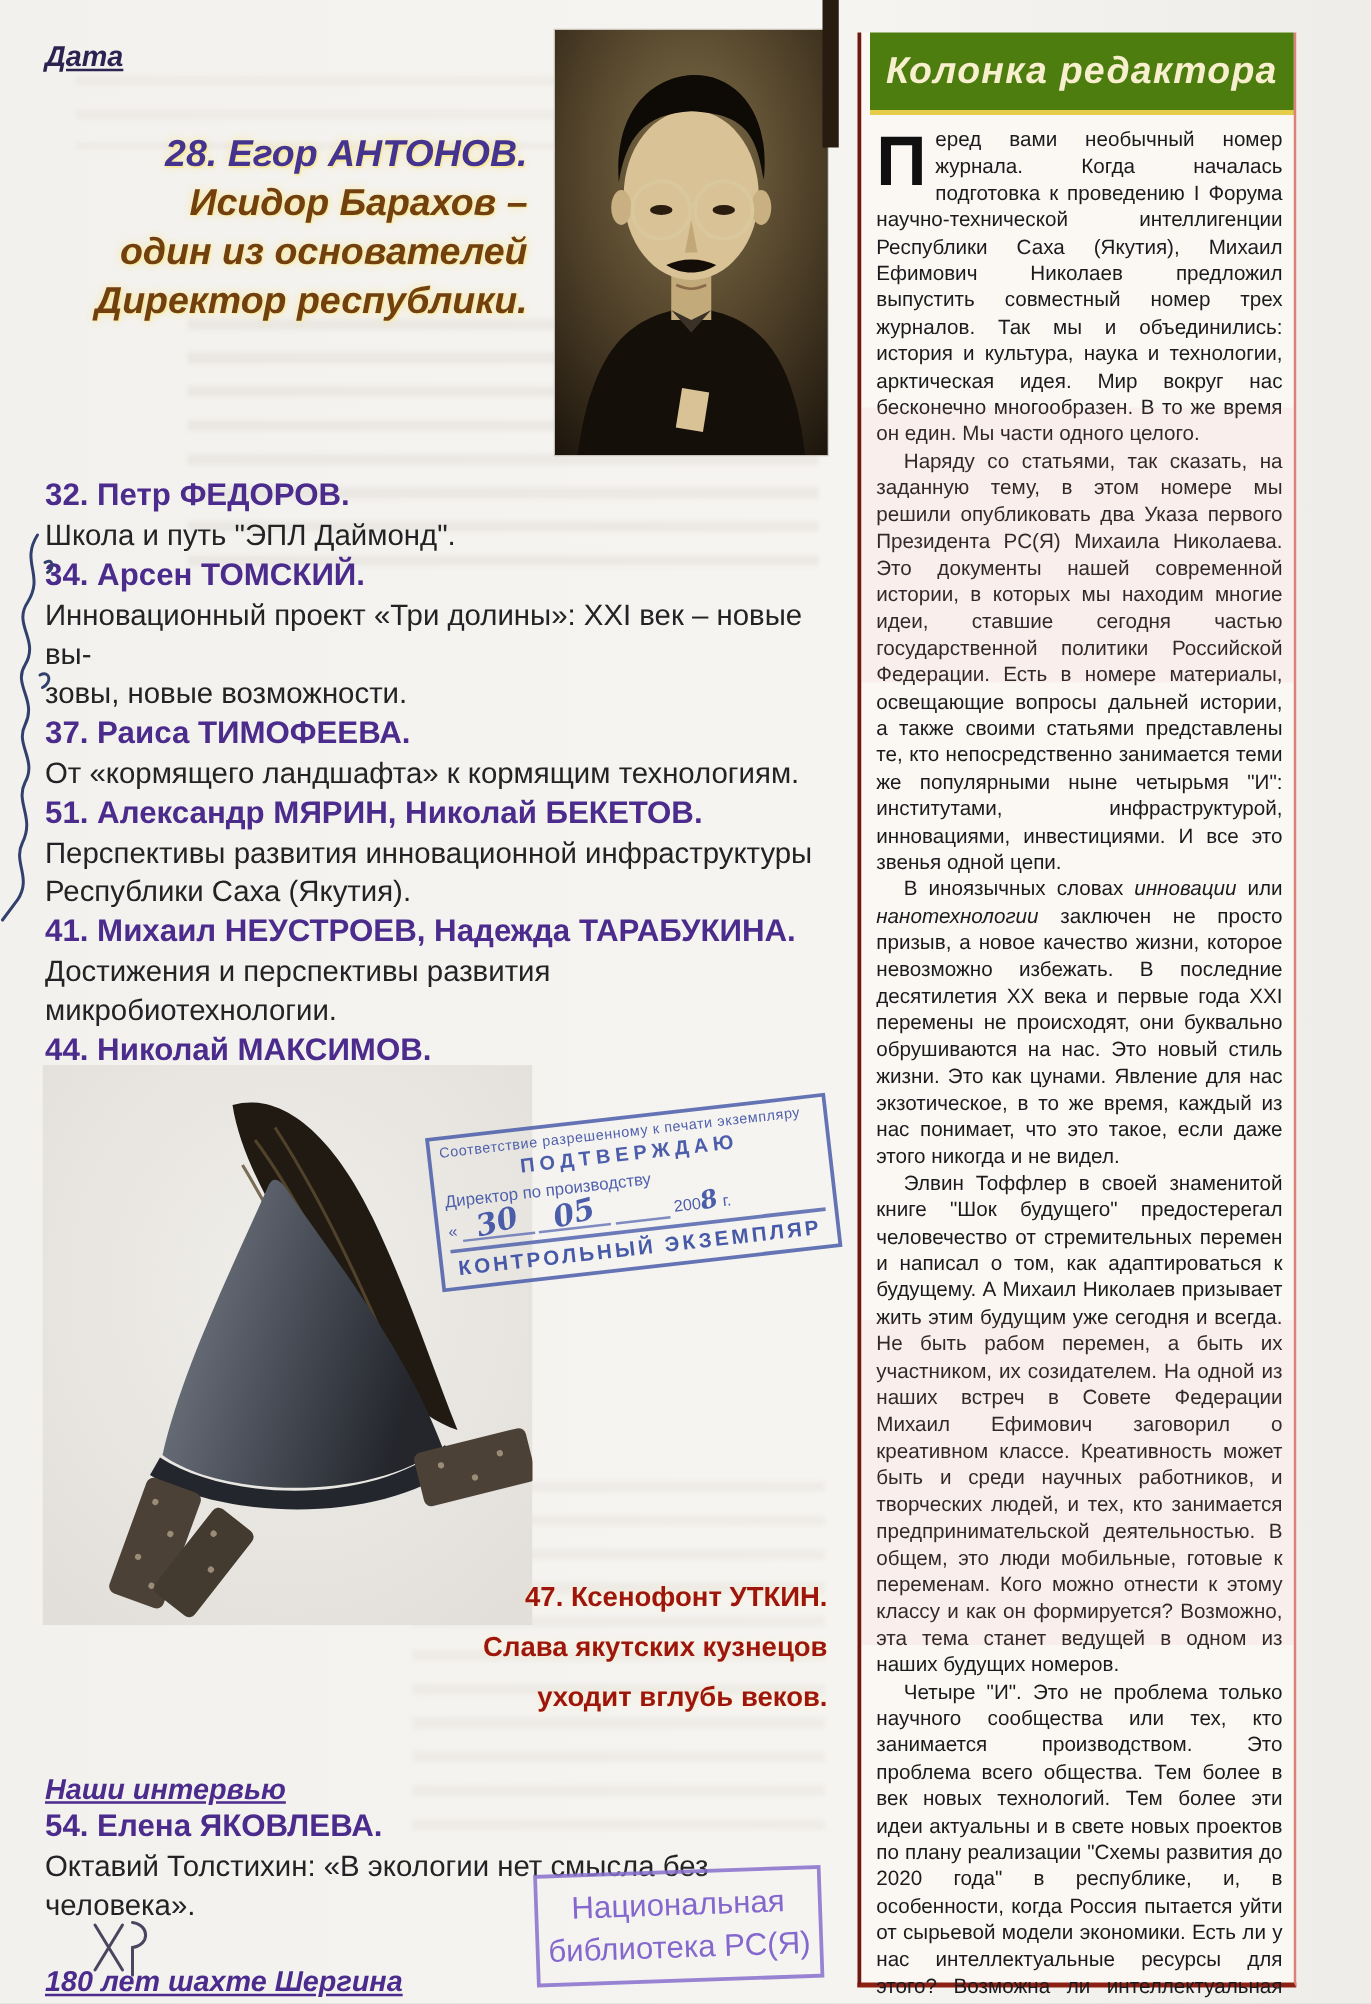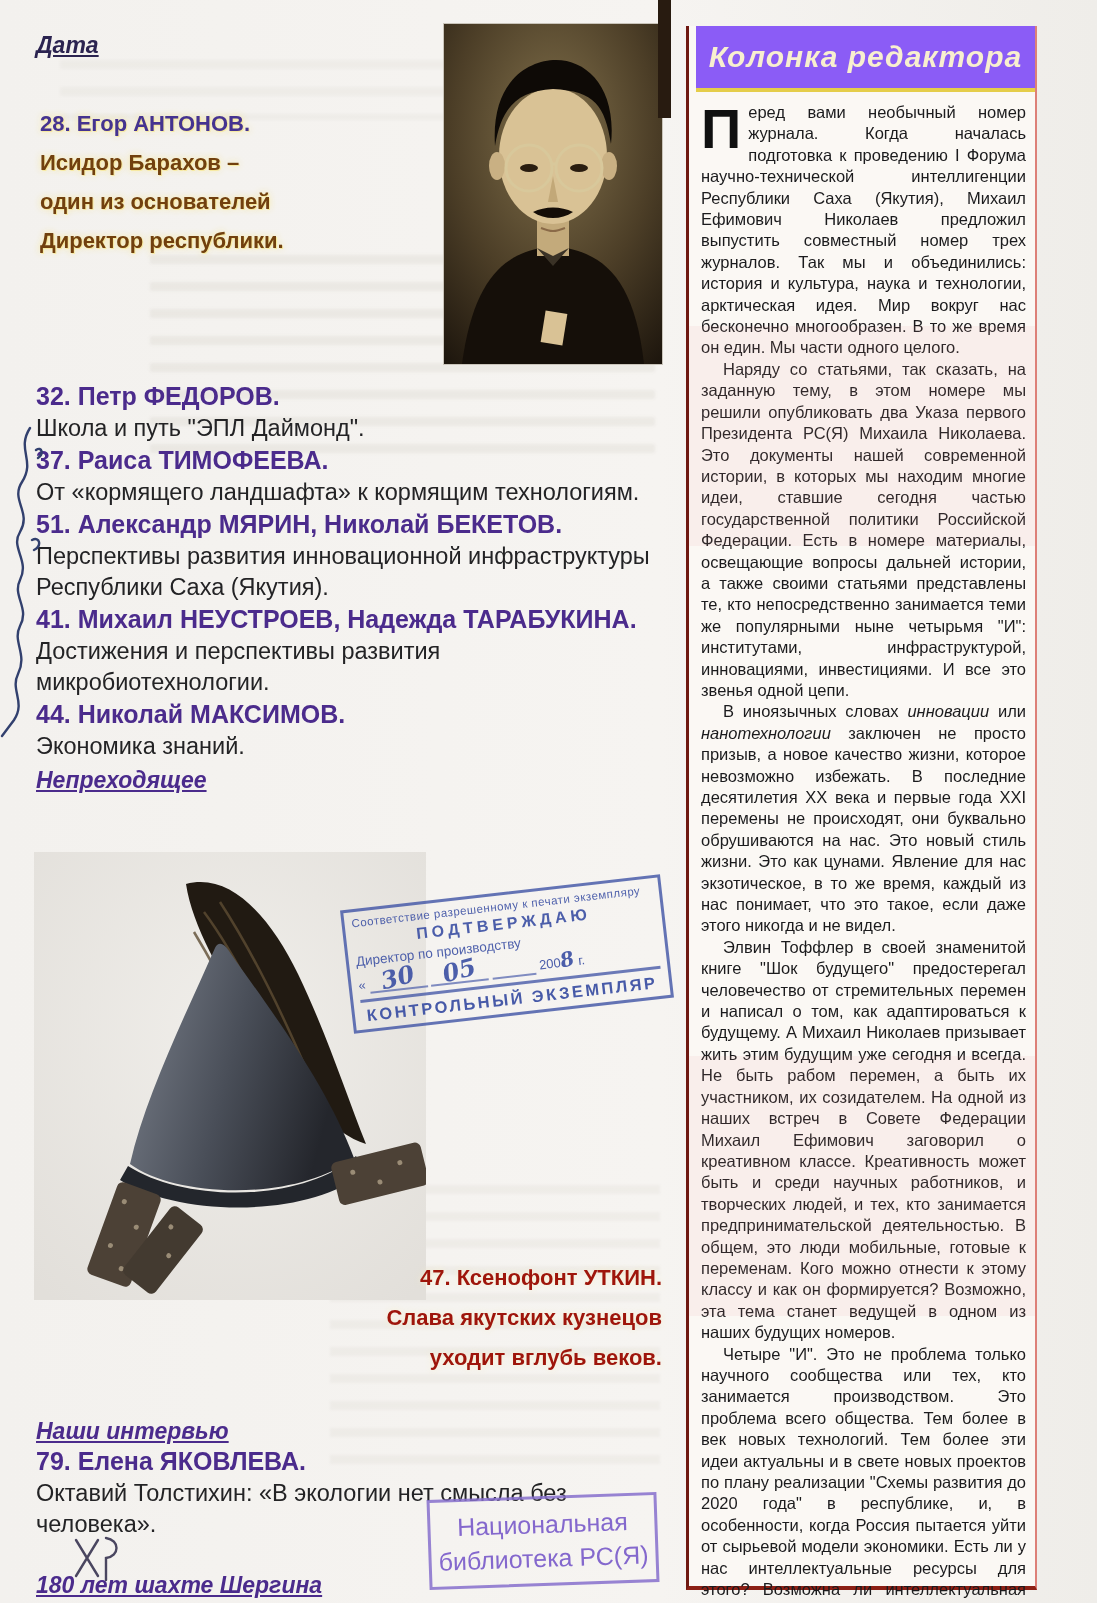--- a/index.html
+++ b/index.html
@@ -3,22 +3,22 @@
 <meta charset="utf-8">
 <style>
   html,body{margin:0;padding:0;background:#d8d5d0;}
   .sheet{position:relative;width:1097px;height:1603px;margin:0 auto;overflow:hidden;
     background:linear-gradient(90deg,#f3f1ee 0%,#f6f4f1 60%,#efede9 100%);
     font-family:"Liberation Sans",sans-serif;color:#1c1c1e;}
   .abs{position:absolute;}
 
   
   .rubric{font-style:italic;text-decoration:underline;color:#2b2350;font-size:23px;font-weight:bold;}
-  .feature1{left:40px;top:104px;width:382px;text-align:left;font-weight:bold;font-size:22px;line-height:39px;
-    text-shadow:0 0 7px rgba(248,232,150,.95),1px 1px 0 rgba(248,232,150,.8);}
+  .feature1{left:40px;top:104px;width:382px;text-align:right;font-weight:bold;font-size:30px;line-height:39px;
+    text-shadow:0 0 7px rgba(248,232,150,.95),1px 1px 0 rgba(248,232,150,.8);font-style:italic;}
   .feature1 .l1{color:#453390;}
   .feature1 .l2{color:#71400e;}
   .photo-frame{left:444px;top:24px;width:218px;height:340px;background:#17110b;box-shadow:0 0 0 1px #c9c4ba;}
   .toc{left:36px;top:380px;width:632px;}
   .toc-h{color:#4b2b8c;font-weight:bold;font-size:25px;line-height:33px;}
   .toc-d{color:#232325;font-size:23.5px;line-height:31px;white-space:pre-line;}
   .nepr{margin-top:5px;}
   .feature2{left:250px;top:1258px;width:412px;text-align:right;font-weight:bold;font-size:22px;line-height:40px;
     color:#9e150b;text-shadow:0 0 6px rgba(250,240,200,.8);}
   .toc2{left:36px;top:1418px;width:640px;}
@@ -35,21 +35,21 @@
   .sc-l5{font-size:16.5px;letter-spacing:2.5px;text-align:center;margin-top:5px;padding-top:4px;
     border-top:3px solid rgba(62,82,165,.8);font-weight:bold;opacity:.95;}
   .stamp-library{left:428px;top:1496px;width:216px;transform:rotate(-2deg);
     border:3px solid rgba(134,110,205,.85);color:#8468cd;text-align:center;padding:8px 4px;font-size:25px;line-height:34px;
     background:rgba(255,255,255,.05);}
 
   
   .gutter-strip{left:658px;top:0;width:13px;height:118px;background:#281b10;}
   .edcol{left:686px;top:26px;width:351px;height:1564px;background:#fbf8f4;
     border-left:3px solid #6f1811;border-right:2px solid #dd8078;border-bottom:4px solid #8c2015;box-sizing:border-box;}
-  .edhead{margin-left:7px;height:62px;background:#8b5cf6;border-bottom:4px solid #e5cd4a;
+  .edhead{margin-left:7px;height:62px;background:#4d7c0f;border-bottom:4px solid #e5cd4a;
     display:flex;align-items:center;justify-content:center;}
   .edhead span{font-size:30px;font-weight:bold;font-style:italic;color:#f8efcf;letter-spacing:1px;}
   .edbody{padding:10px 9px 0 12px;text-align:justify;font-size:16.5px;line-height:21.4px;color:#1b1b1d;}
   .edbody p{margin:0;}
   .edbody p.ind{text-indent:22px;}
   .dropcap{float:left;font-size:56px;line-height:45px;font-weight:bold;color:#101010;margin:4px 7px 0 0;}
 
   
   .smudge{pointer-events:none;filter:blur(1.6px);opacity:.55;
     background:repeating-linear-gradient(to bottom,rgba(150,140,122,.18) 0 9px,rgba(0,0,0,0) 9px 27px);}
@@ -100,20 +100,25 @@
       <path d="M97,204 C107,208 111,208 121,204" stroke="#8a6a48" stroke-width="2" fill="none"></path>
       <path d="M93,224 L109,242 L125,224 L109,232 Z" fill="#3a3226"></path>
       <rect x="99" y="288" width="22" height="32" fill="#d9c295" transform="rotate(9 110 304)"></rect>
     </svg>
   </div>
 
   <div class="abs toc">
     <div>
       <div class="toc-h">32. Петр ФЕДОРОВ.</div>
       <div class="toc-d">Школа и путь "ЭПЛ Даймонд".</div>
+    </div>
+    <div>
+      <div class="toc-h">34. Арсен ТОМСКИЙ.</div>
+      <div class="toc-d">Инновационный проект «Три долины»: XXI век – новые вы-
+зовы, новые возможности.</div>
     </div>
     <div>
       <div class="toc-h">37. Раиса ТИМОФЕЕВА.</div>
       <div class="toc-d">От «кормящего ландшафта» к кормящим технологиям.</div>
     </div>
     <div>
       <div class="toc-h">51. Александр МЯРИН, Николай БЕКЕТОВ.</div>
       <div class="toc-d">Перспективы развития инновационной инфраструктуры
 Республики Саха (Якутия).</div>
     </div>
@@ -183,21 +188,21 @@
   </div>
 
   <div class="abs feature2">
     <div>47. Ксенофонт УТКИН.</div>
     <div>Слава якутских кузнецов</div>
     <div>уходит вглубь веков.</div>
   </div>
 
   <div class="abs toc2">
     <div class="rubric" style="color:#4b2b8c;">Наши интервью</div>
-    <div class="toc-h">79. Елена ЯКОВЛЕВА.</div>
+    <div class="toc-h">54. Елена ЯКОВЛЕВА.</div>
     <div class="toc-d">Октавий Толстихин: «В экологии нет смысла без человека».</div>
     <div class="rubric" style="color:#4b2b8c;margin-top:32px;">180 лет шахте Шергина</div>
     <div class="toc-h">60. Юрий АНТОНОВ.</div>
     <div class="toc-d">Как обнаружили «вечную мерзлоту».</div>
   </div>
 
   <div class="abs stamp-library">
     <div>Национальная</div>
     <div>библиотека РС(Я)</div>
   </div>

